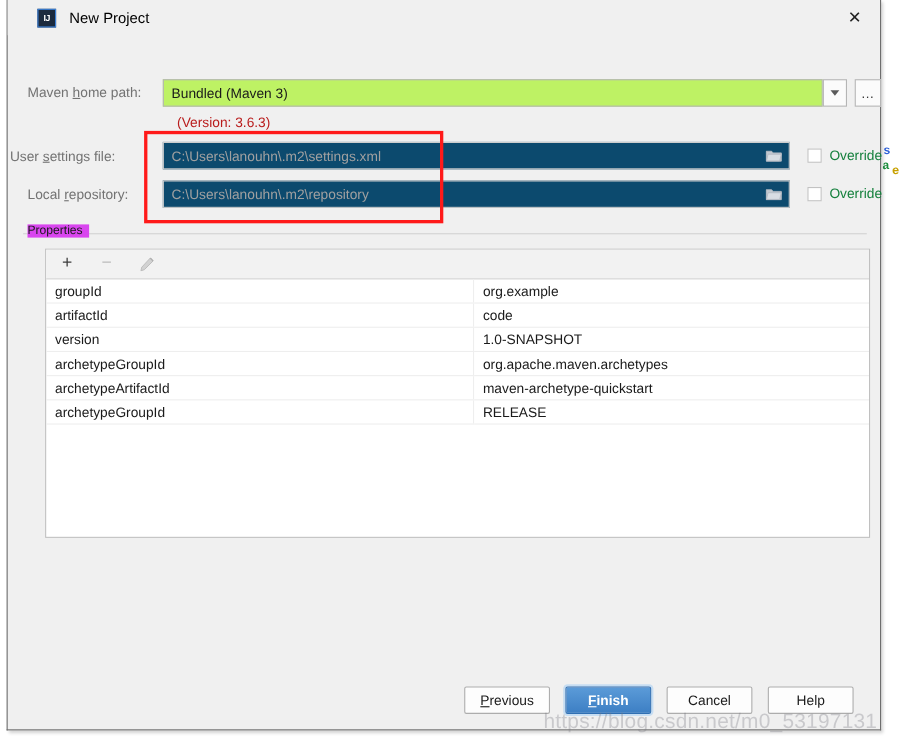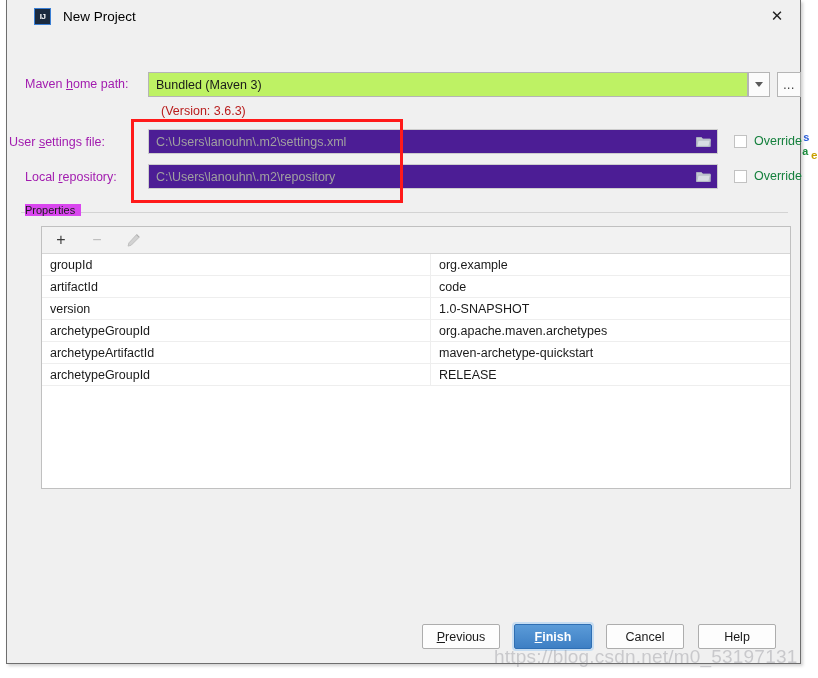--- a/index.html
+++ b/index.html
@@ -95,42 +95,42 @@
   
   #content {
     position: relative;
     padding: 0;
     height: 631px;
   }
 
   .lbl {
     position: absolute;
     font-size: 12.5px;
-    color: #a21caf;
+    color: #737373;
     white-space: nowrap;
   }
   .lbl u { text-decoration: underline; }
 
   
   .field {
     position: absolute;
     box-sizing: border-box;
     background: #bef264;
     border: 1px solid #b5b5b5;
     height: 25px;
     display: flex;
     align-items: center;
     padding-left: 7px;
     font-size: 12.5px;
     color: #1a1a1a;
     overflow: hidden;
     white-space: nowrap;
   }
   .field.disabled {
-    background: #4c1d95;
+    background: #0c4a6e;
     border: 1px solid #cdcdcd;
     color: #a0a0a0;
   }
 
   
   #maven-home-arrow {
     position: absolute;
     left: 741px; top: 40px;
     width: 22px; height: 25px;
     box-sizing: border-box;

